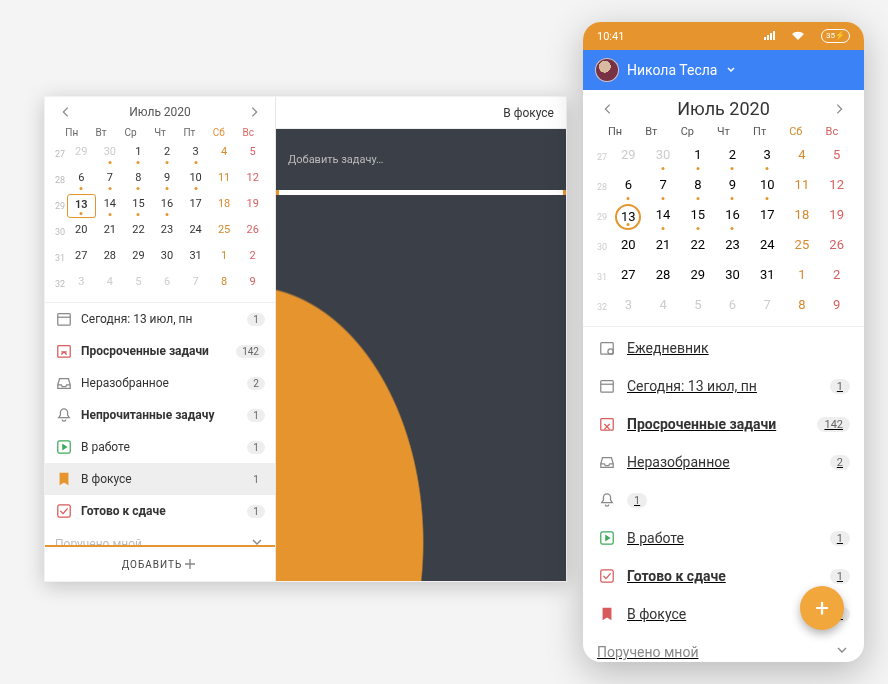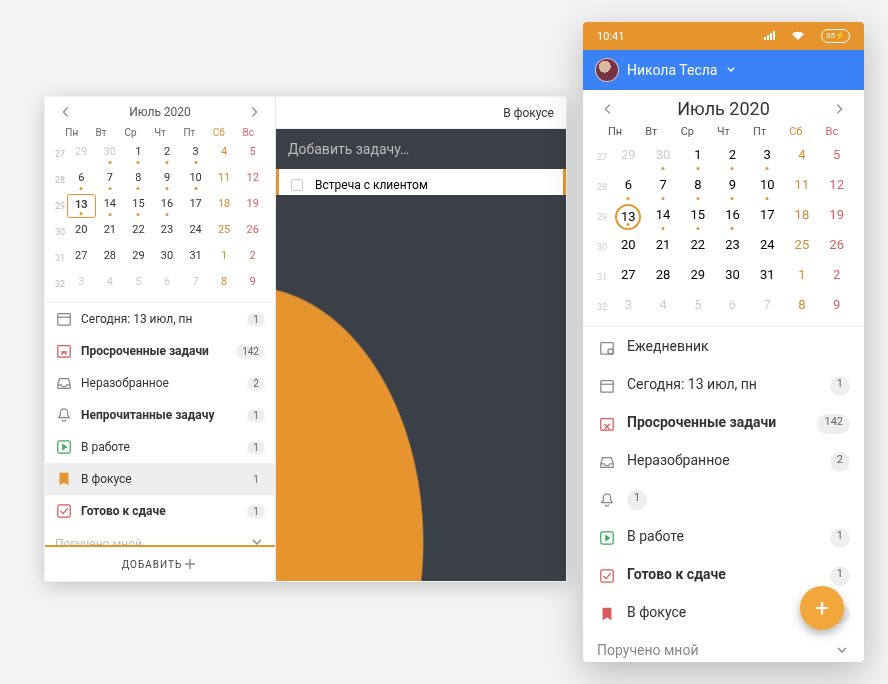--- a/index.html
+++ b/index.html
@@ -36,26 +36,26 @@
   .sl-item.faded{color:#bbb;}
   .expand-chev{color:#888;}
   .addbar{border-top:2px solid #E6952E;display:flex;align-items:center;justify-content:center;padding:9px 0;font-size:10px;letter-spacing:1px;color:#444;cursor:pointer;text-transform:uppercase;}
 
   .main{flex:1;position:relative;overflow:hidden;background:#3b3f47;}
   .main-swoosh{position:absolute;inset:0;background:
     radial-gradient(130% 120% at 100% 0%, #3b3f47 42%, transparent 42.5%),
     radial-gradient(110% 120% at -10% 90%, #E6952E 55%, #3b3f47 55.5%);
     background-color:#E6952E;}
   .main-topbar{position:relative;height:32px;background:#fff;display:flex;align-items:center;justify-content:flex-end;padding:0 12px;font-size:12px;color:#333;border-bottom:1px solid #eee;}
-  .main-addtask{position:relative;background:#3b3f47;color:#bbb;font-size:14px;padding:12px 12px;}
+  .main-addtask{position:relative;background:#3b3f47;color:#bbb;font-size:11px;padding:24px 12px;}
   .task-card{position:relative;margin:0;background:#fff;padding:9px 12px;border-left:3px solid #E6952E;border-right:3px solid #E6952E;display:flex;align-items:center;gap:12px;font-size:12px;}
   .task-chk{width:12px;height:12px;border:1px solid #ccc;border-radius:2px;}
 
   
-  .phone{position:absolute;right:24px;top:22px;width:281px;height:640px;background:#fff;border-radius:4px;box-shadow:0 10px 36px rgba(0,0,0,.25);overflow:hidden;}
+  .phone{position:absolute;right:24px;top:22px;width:281px;height:640px;background:#fff;border-radius:18px;box-shadow:0 10px 36px rgba(0,0,0,.25);overflow:hidden;}
   .statusbar{height:28px;background:#E6952E;color:#fff;display:flex;align-items:center;justify-content:space-between;padding:0 14px;font-size:11px;}
   .status-icons{display:flex;gap:16px;align-items:center;}
   .batt{border:1px solid #fff;border-radius:7px;font-size:8px;padding:0 4px;line-height:12px;}
   .profilebar{height:40px;background:#3b82f6;display:flex;align-items:center;padding:0 12px;gap:8px;color:#fff;font-size:14px;}
   .avatar{width:24px;height:24px;border-radius:50%;background:#734;background-image:radial-gradient(circle at 40% 35%, #d9b9a0 30%, transparent 31%);border:1px solid rgba(255,255,255,.7);}
 
   .mcal-header{display:flex;align-items:center;justify-content:space-between;padding:8px 18px 2px;font-size:18px;color:#333;}
   .mdow{display:grid;grid-template-columns:repeat(7,1fr);padding:0 14px;font-size:11px;color:#555;}
   .mdow span{text-align:center;padding:4px 0;}
   .mdow .sat{color:#D68A2F;}
@@ -63,21 +63,21 @@
   .mcal-grid{display:grid;grid-template-columns:18px repeat(7,1fr);padding:0 10px 4px;font-size:13px;}
   .mcal-grid .wk{font-size:9px;color:#ccc;line-height:30px;}
   .mday{height:30px;line-height:26px;text-align:center;position:relative;cursor:pointer;}
   .mday.other{color:#ccc;}
   .mday.sat{color:#D68A2F;}
   .mday.sun{color:#D86060;}
   .mday.sel{border:2px solid #E6952E;border-radius:50%;width:26px;height:26px;line-height:22px;margin:2px auto;}
   .mday.dot::after{content:"";position:absolute;left:50%;bottom:2px;transform:translateX(-50%);width:3px;height:3px;border-radius:50%;background:#E6952E;}
 
   .mlist{padding:2px 0;}
-  .ml-item{display:flex;padding:9px 14px;gap:10px;cursor:pointer;}
+  .ml-item{display:flex;align-items:center;padding:9px 14px;gap:10px;cursor:pointer;text-decoration:underline;}
   .ml-item .ico{width:20px;height:20px;flex-shrink:0;display:flex;align-items:center;justify-content:center;}
   .ml-item .lbl{flex:1;font-size:14px;color:#333;}
   .ml-item.bold .lbl{font-weight:700;}
   .ml-item .badge{background:#eee;border-radius:10px;font-size:11px;padding:1px 7px;color:#666;}
   .ml-item.faded .lbl{color:#888;}
   .fab{position:absolute;right:20px;bottom:32px;width:44px;height:44px;border-radius:50%;background:#F2A73C;box-shadow:0 4px 10px rgba(0,0,0,.3);display:flex;align-items:center;justify-content:center;color:#fff;font-size:24px;cursor:pointer;}
 
   
   .svg{width:16px;height:16px;stroke:#888;stroke-width:1.4;fill:none;}
   .svg.red{stroke:#D85A5A;}

